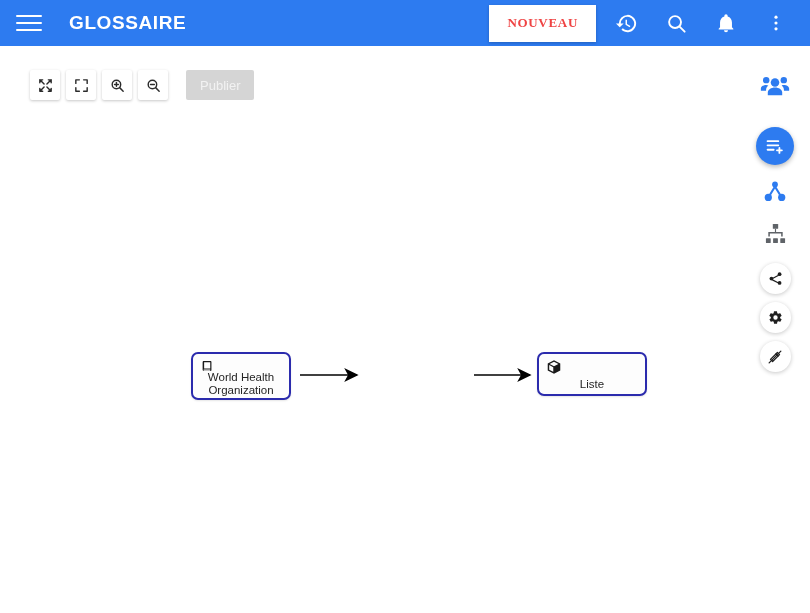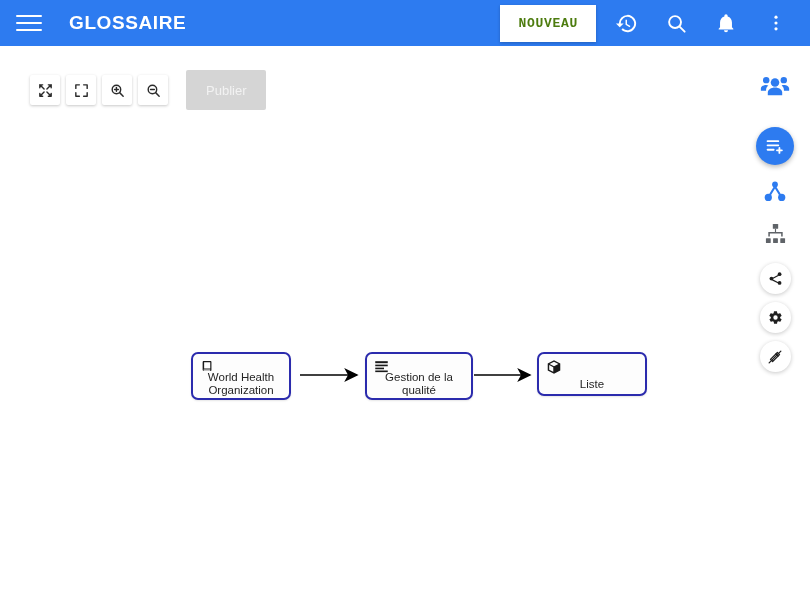--- a/index.html
+++ b/index.html
@@ -38,28 +38,28 @@
     margin-left: 27px;
     color: #ffffff;
     font-size: 19px;
     font-weight: bold;
     letter-spacing: 0.6px;
   }
   .appbar-spacer { flex: 1 1 auto; }
 
   .new-btn {
     background: #ffffff;
-    color: #4d7c0f;
+    color: #ef4444;
     border: none;
     height: 37px;
     padding: 0 18px;
     font-size: 13px;
     font-weight: bold;
     letter-spacing: 0.7px;
-    font-family: Liberation Mono, monospace;
+    font-family: Liberation Serif, serif;
     cursor: pointer;
     box-shadow: 0 1px 3px rgba(0,0,0,0.22);
   }
   .appbar-icon {
     width: 40px; height: 40px;
     margin-left: 10px;
     display: flex;
     align-items: center;
     justify-content: center;
     cursor: pointer;
@@ -84,23 +84,23 @@
     border-radius: 2px;
     box-shadow: 0 1px 3px rgba(0,0,0,0.22);
     display: flex;
     align-items: center;
     justify-content: center;
     cursor: pointer;
     padding: 0;
   }
   .publish-btn {
     margin-left: 12px;
-    height: 40px;
+    height: 30px;
     min-width: 64px;
-    padding: 0 20px;
+    padding: 0 14px;
     background: #d5d5d5;
     color: #f2f2f2;
     border: none;
     border-radius: 2px;
     font-size: 13px;
     font-family: "Liberation Sans", sans-serif;
     cursor: default;
   }
 
   
@@ -230,31 +230,20 @@
 
   <div class="node-box" style="left:191px; top:290px; width:100px; height:48px;">
     <span class="node-icon">
       <svg width="15" height="15" viewBox="0 0 24 24" fill="#1a1a1a" aria-hidden="true">
         <path d="M5.5 3h11.2c.9 0 1.6.7 1.6 1.6v13.1c0 .9-.7 1.6-1.6 1.6H6.6c-1.3 0-2.4-1-2.4-2.3V5.4C4.2 3.9 4.8 3 5.5 3zm1.1 2.2v10.1h9.8V5.2zm-.2 11.6c-.5 0-.9.4-.9.9s.4.9.9.9h10v-1.8z"></path>
       </svg>
     </span>
     <span class="node-label" style="top:17px;">World Health Organization</span>
   </div>
 
-  <div class="node-box" style="left:365px; top:290px; width:108px; height:48px;">
-    <span class="node-icon">
-      <svg width="15" height="15" viewBox="0 0 24 24" fill="#1a1a1a" aria-hidden="true">
-        <rect x="2" y="3.5" width="20" height="3.2"></rect>
-        <rect x="2" y="9" width="20" height="2.6"></rect>
-        <rect x="2" y="13.8" width="14" height="2.6"></rect>
-        <rect x="2" y="18.4" width="20" height="2.6"></rect>
-      </svg>
-    </span>
-    <span class="node-label" style="top:17px;">Gestion de la qualité</span>
-  </div>
 
   <div class="node-box" style="left:537px; top:290px; width:110px; height:44px;">
     <span class="node-icon">
       <svg width="16" height="16" viewBox="0 0 24 24" fill="#1a1a1a" aria-hidden="true">
         <path d="M12 1.8 2.6 6.6v10.8L12 22.2l9.4-4.8V6.6zm0 2.3 6.6 3.4-6.6 3.4-6.6-3.4zM4.8 9.1l6.1 3.1v6.9l-6.1-3.1z"></path>
       </svg>
     </span>
     <span class="node-label" style="top:24px;">Liste</span>
   </div>
 </div>

